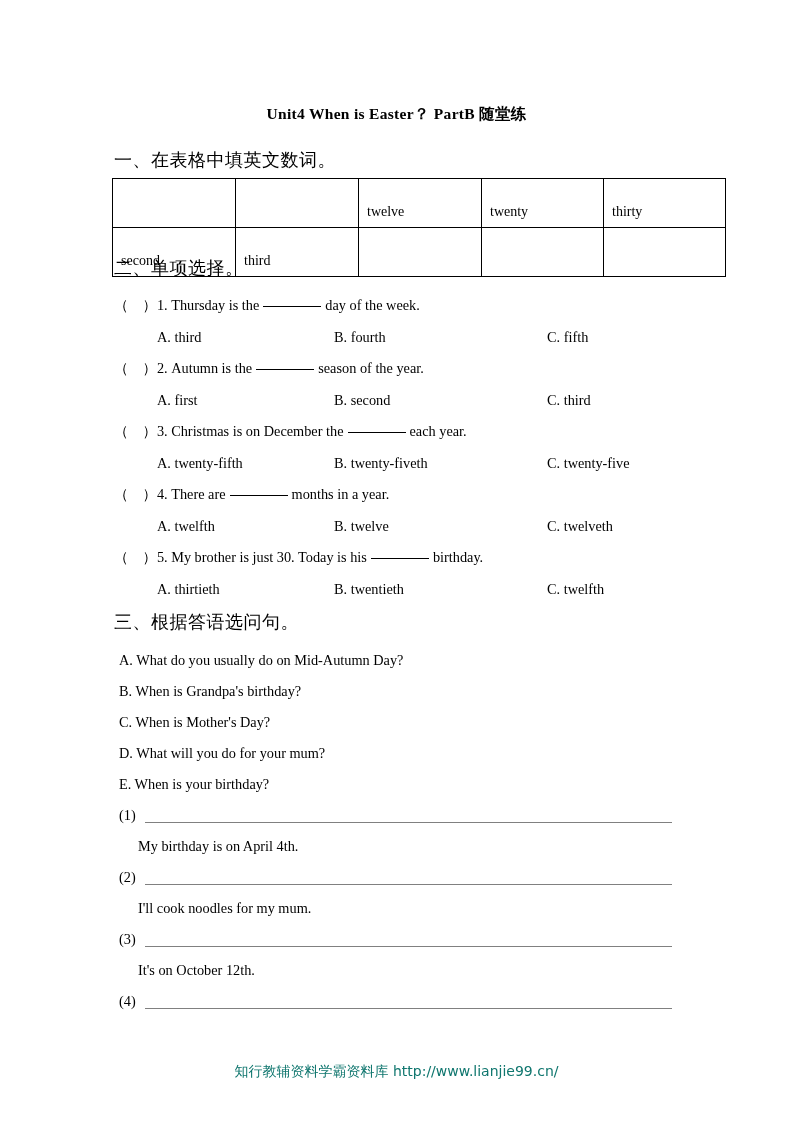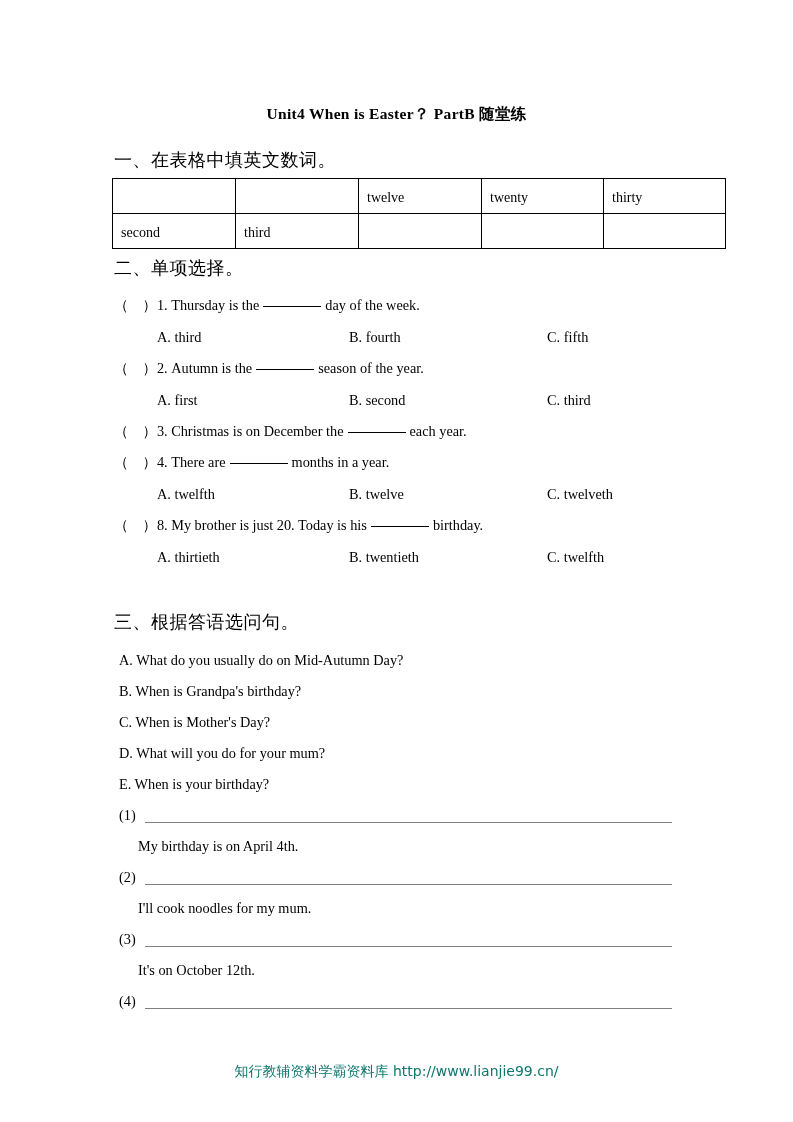--- a/index.html
+++ b/index.html
@@ -51,21 +51,21 @@
     position: absolute;
     left: 112px;
     top: 178px;
     width: 568px;
     border-collapse: collapse;
     table-layout: fixed;
   }
   .num-table td {
     border: 1px solid #000000;
     height: 31px;
-    padding: 3px 0 0 8px;
+    padding: 17px 0 0 8px;
     font-size: 14px;
     vertical-align: middle;
     white-space: pre;
   }
   .num-table td.c0 { width: 114px; }
   .num-table td.c1 { width: 114px; }
   .num-table td.c2 { width: 114px; }
   .num-table td.c3 { width: 113px; }
   .num-table td.c4 { width: 113px; }
 
@@ -98,21 +98,21 @@
     height: 32px;
     line-height: 32px;
     font-size: 14.3px;
     margin-left: 12px;
   }
   .opt {
     position: absolute;
     white-space: pre;
   }
   .opt.a { left: 145px; }
-  .opt.b { left: 337px; }
+  .opt.b { left: 322px; }
   .opt.c { left: 535px; text-align: center; }
 
   
   .q-list {
     position: absolute;
     left: 0;
     top: 645px;
     width: 793px;
   }
   .q-list-item {
@@ -217,33 +217,38 @@
       <div class="mc-stem"><span>（    ）</span><span>2. Autumn is the</span><span class="blank-inline"></span><span>season of the year.</span></div>
       <div class="mc-options">
         <span class="opt a">A. first</span>
         <span class="opt b">B. second</span>
         <span class="opt c">C. third</span>
       </div>
     </div>
 
     <div class="mc-item">
       <div class="mc-stem"><span>（    ）</span><span>3. Christmas is on December the</span><span class="blank-inline"></span><span>each year.</span></div>
+      <div class="mc-options">
+        <span class="opt a">A. twenty-fifth</span>
+        <span class="opt b">B. twenty-fiveth</span>
+        <span class="opt c">C. twenty-five</span>
+      </div>
     </div>
 
     <div class="mc-item">
       <div class="mc-stem"><span>（    ）</span><span>4. There are</span><span class="blank-inline"></span><span>months in a year.</span></div>
       <div class="mc-options">
         <span class="opt a">A. twelfth</span>
         <span class="opt b">B. twelve</span>
         <span class="opt c">C. twelveth</span>
       </div>
     </div>
 
     <div class="mc-item">
-      <div class="mc-stem"><span>（    ）</span><span>8. My brother is just 20. Today is his</span><span class="blank-inline"></span><span>birthday.</span></div>
+      <div class="mc-stem"><span>（    ）</span><span>5. My brother is just 30. Today is his</span><span class="blank-inline"></span><span>birthday.</span></div>
       <div class="mc-options">
         <span class="opt a">A. thirtieth</span>
         <span class="opt b">B. twentieth</span>
         <span class="opt c">C. twelfth</span>
       </div>
     </div>
 
   </div>
 
   <div class="section-heading" style="top:610px;">三、根据答语选问句。</div>

